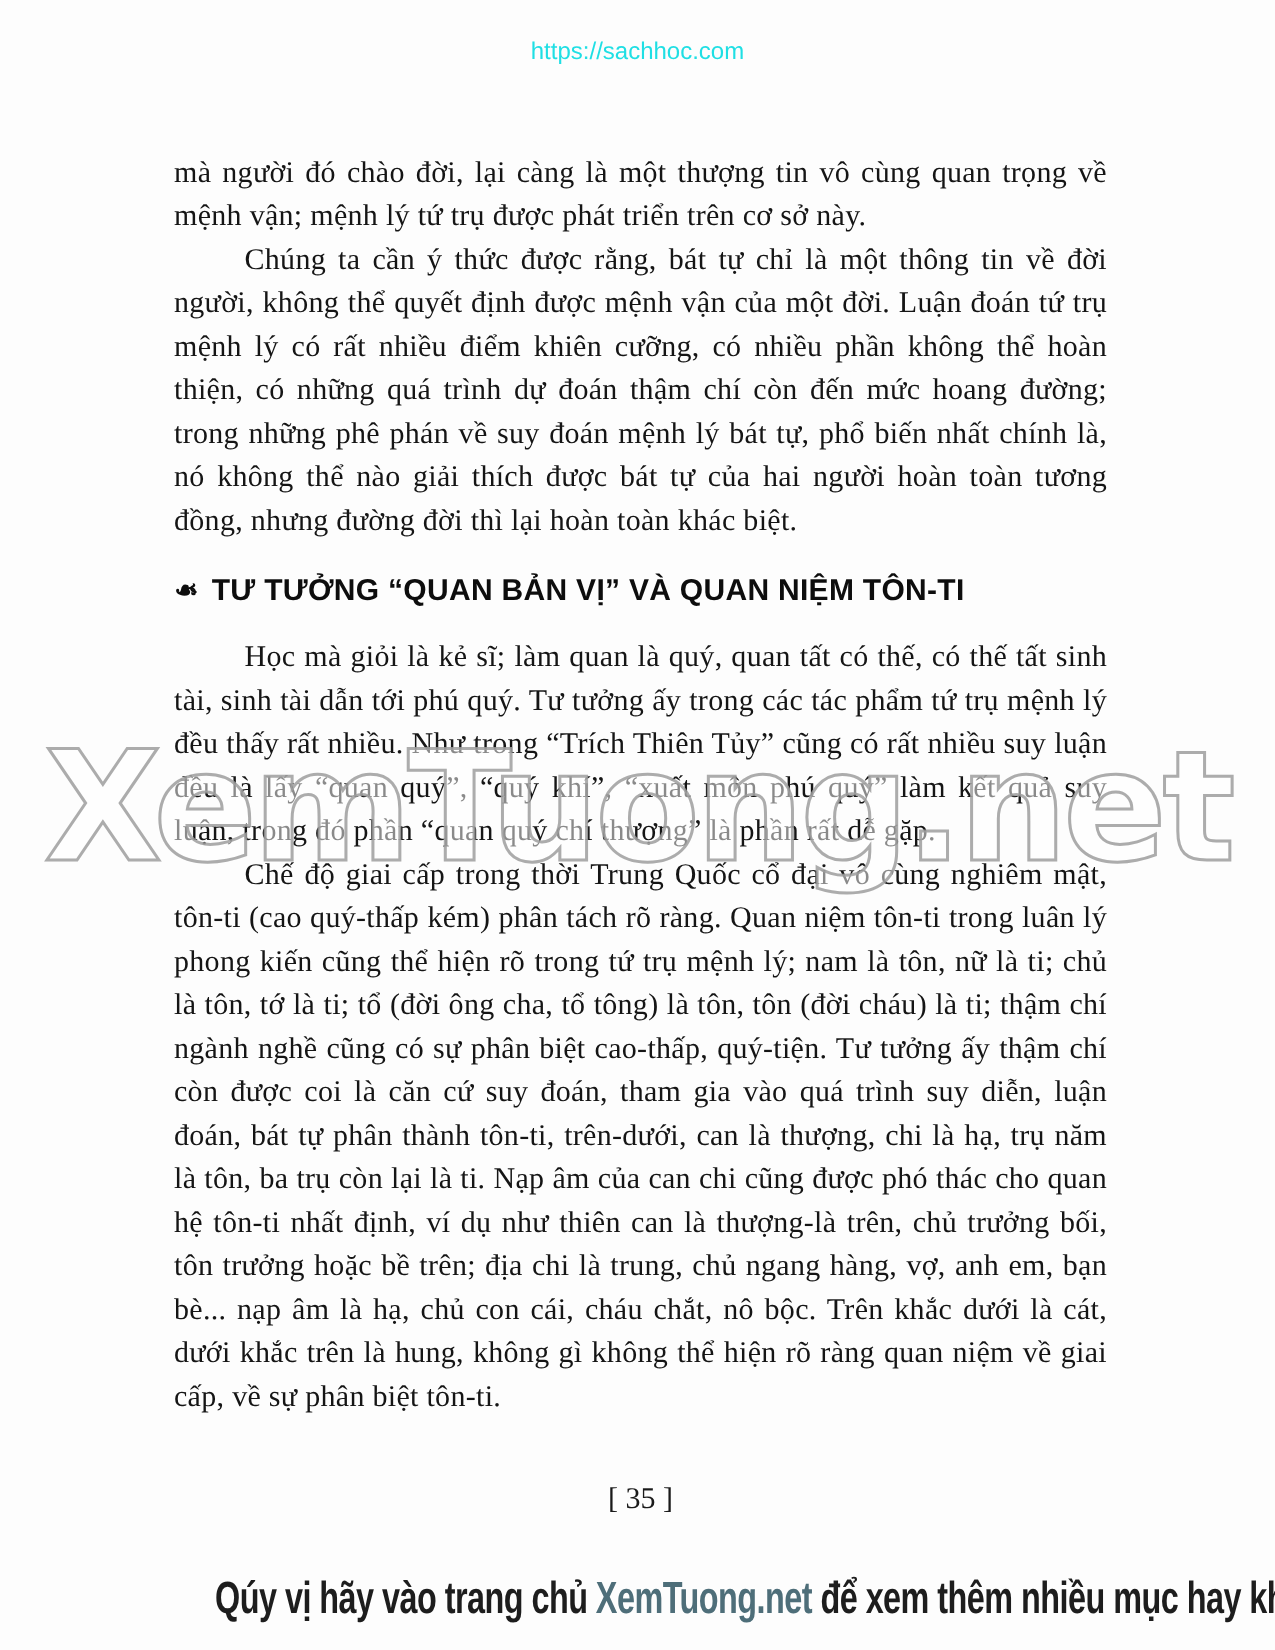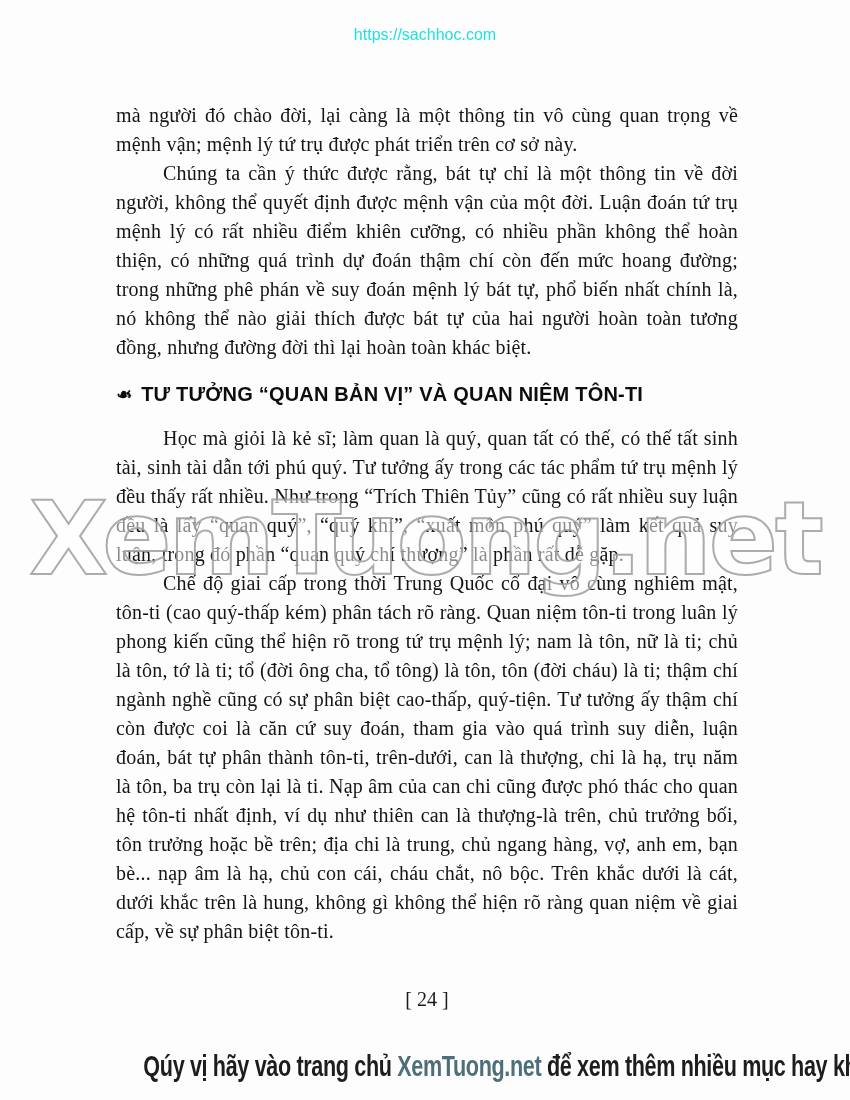--- a/index.html
+++ b/index.html
@@ -98,28 +98,28 @@
   }
 </style>
 </head>
 <body>
 
 <div class="page">
 
   <a class="top-url">https://sachhoc.com</a>
 
   <div class="content-col" id="content-col">
-      <p class="body-par">mà người đó chào đời, lại càng là một thông tin vô cùng quan trọng về mệnh vận; mệnh lý tứ trụ được phát triển trên cơ sở này.</p>
+      <p class="body-par">mà người đó chào đời, lại càng là một thượng tin vô cùng quan trọng về mệnh vận; mệnh lý tứ trụ được phát triển trên cơ sở này.</p>
       <p class="body-par indent">Chúng ta cần ý thức được rằng, bát tự chỉ là một thông tin về đời người, không thể quyết định được mệnh vận của một đời. Luận đoán tứ trụ mệnh lý có rất nhiều điểm khiên cưỡng, có nhiều phần không thể hoàn thiện, có những quá trình dự đoán thậm chí còn đến mức hoang đường; trong những phê phán về suy đoán mệnh lý bát tự, phổ biến nhất chính là, nó không thể nào giải thích được bát tự của hai người hoàn toàn tương đồng, nhưng đường đời thì lại hoàn toàn khác biệt.</p>
       <h2 class="section-heading"><span class="fleuron">❧</span><span>TƯ TƯỞNG “QUAN BẢN VỊ” VÀ QUAN NIỆM TÔN-TI</span></h2>
       <p class="body-par indent">Học mà giỏi là kẻ sĩ; làm quan là quý, quan tất có thế, có thế tất sinh tài, sinh tài dẫn tới phú quý. Tư tưởng ấy trong các tác phẩm tứ trụ mệnh lý đều thấy rất nhiều. Như trong “Trích Thiên Tủy” cũng có rất nhiều suy luận đều là lấy “quan quý”, “quý khí”, “xuất môn phú quý” làm kết quả suy luận, trong đó phần “quan quý chí thượng” là phần rất dễ gặp.</p>
       <p class="body-par indent">Chế độ giai cấp trong thời Trung Quốc cổ đại vô cùng nghiêm mật, tôn-ti (cao quý-thấp kém) phân tách rõ ràng. Quan niệm tôn-ti trong luân lý phong kiến cũng thể hiện rõ trong tứ trụ mệnh lý; nam là tôn, nữ là ti; chủ là tôn, tớ là ti; tổ (đời ông cha, tổ tông) là tôn, tôn (đời cháu) là ti; thậm chí ngành nghề cũng có sự phân biệt cao-thấp, quý-tiện. Tư tưởng ấy thậm chí còn được coi là căn cứ suy đoán, tham gia vào quá trình suy diễn, luận đoán, bát tự phân thành tôn-ti, trên-dưới, can là thượng, chi là hạ, trụ năm là tôn, ba trụ còn lại là ti. Nạp âm của can chi cũng được phó thác cho quan hệ tôn-ti nhất định, ví dụ như thiên can là thượng-là trên, chủ trưởng bối, tôn trưởng hoặc bề trên; địa chi là trung, chủ ngang hàng, vợ, anh em, bạn bè... nạp âm là hạ, chủ con cái, cháu chắt, nô bộc. Trên khắc dưới là cát, dưới khắc trên là hung, không gì không thể hiện rõ ràng quan niệm về giai cấp, về sự phân biệt tôn-ti.</p>
     </div>
 
-  <div class="page-number">[ 24 ]</div>
+  <div class="page-number">[ 35 ]</div>
 
   <div class="watermark">XemTuong.net</div>
 
   <div class="footer-banner">
     <span class="footer-inner"><span>Qúy vị hãy vào trang chủ </span><a class="footer-link">XemTuong.net</a><span> để xem thêm nhiều mục hay khác</span></span>
   </div>
 
 </div>
 
 </body></html>

